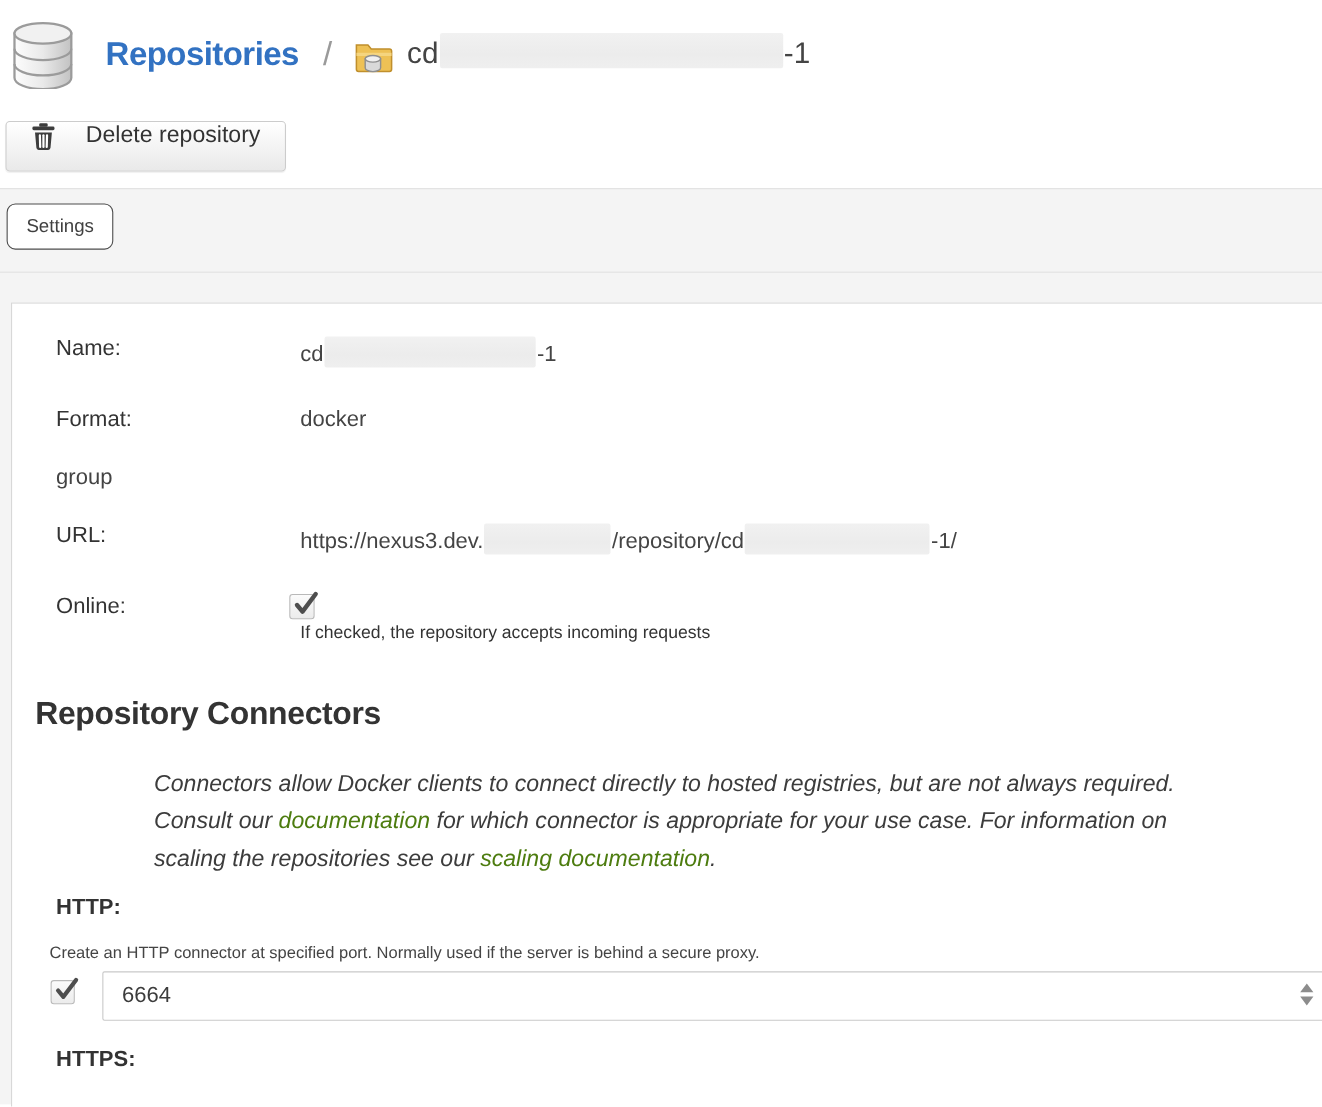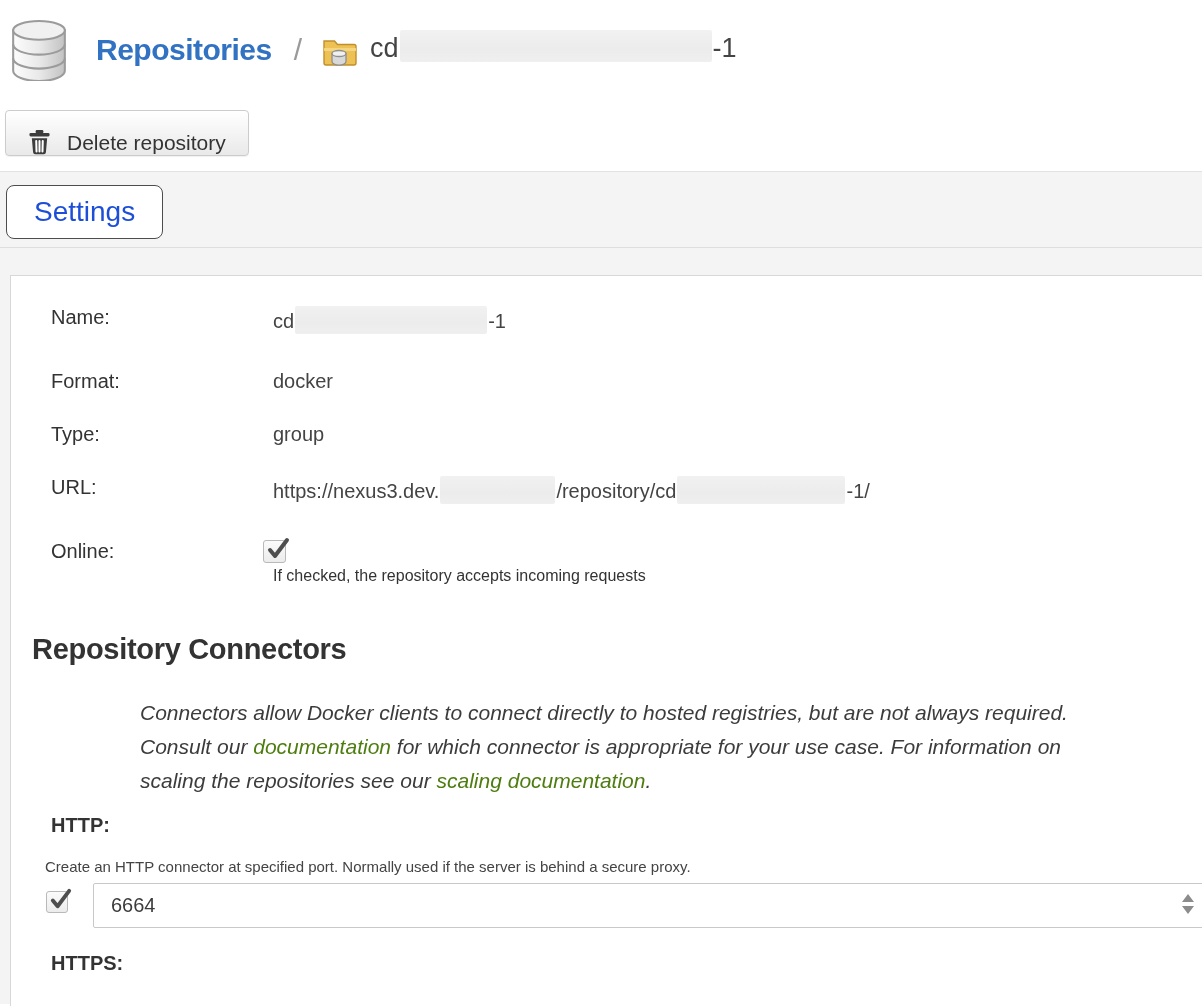--- a/index.html
+++ b/index.html
@@ -32,45 +32,45 @@
     border-radius: 2px; margin: 0 1px 6px 1px;
   }
   .redact-hdr { width: 312px; height: 32px; margin-bottom: 8px; }
   .redact-name { width: 192px; height: 28px; }
   .redact-url-1 { width: 115px; height: 28px; }
   .redact-url-2 { width: 168px; height: 28px; }
 
   
   .toolbar { display: flex; gap: 19px; padding-left: 5px; margin-top: 24px; }
   .btn {
-    display: inline-flex; align-items: flex-end; gap: 16px;
+    display: inline-flex; align-items: flex-start; gap: 27px;
     height: 46px; padding: 0 22px;
     font-size: 21px; color: #333;
     background: linear-gradient(180deg, #ffffff 0%, #f3f3f3 55%, #e9e9e9 100%);
     border: 1px solid #cccccc; border-radius: 4px;
     box-shadow: 0 1px 1px rgba(0,0,0,0.06);
     cursor: pointer;
   }
   .btn svg { flex: 0 0 auto; }
 
   
   .tabbar {
     margin-top: 15px; height: 77px;
     background: #f4f4f4;
     border-top: 1px solid #e2e2e2;
     border-bottom: 1px solid #dedede;
     padding: 13px 0 0 6px;
   }
   .tab {
     display: inline-block;
-    padding: 10px 27px;
+    padding: 10px 17px;
     background: #ffffff;
     border: 1.5px solid #4d4d4d;
     border-radius: 8px;
-    font-size: 28px; color: #1d4ed8;
+    font-size: 17px; color: #404040;
     cursor: pointer;
   }
 
   
   .content-area {
     background: #f4f4f4;
     height: 756px;
     padding: 27px 0 0 10px;
   }
   .panel {
@@ -191,21 +191,20 @@
       <span class="field-label">Name:</span>
       <span class="field-value"><span>cd</span><span class="redact redact-name"></span><span>-1</span></span>
     </div>
 
     <div class="field-row">
       <span class="field-label">Format:</span>
       <span class="field-value">docker</span>
     </div>
 
     <div class="field-row">
-      <span class="field-label">Type:</span>
       <span class="field-value">group</span>
     </div>
 
     <div class="field-row">
       <span class="field-label">URL:</span>
       <span class="field-value"><span>https://nexus3.dev.</span><span class="redact redact-url-1"></span><span>/repository/cd</span><span class="redact redact-url-2"></span><span>-1/</span></span>
     </div>
 
     <div class="field-row online-row">
       <span class="field-label">Online:</span>

